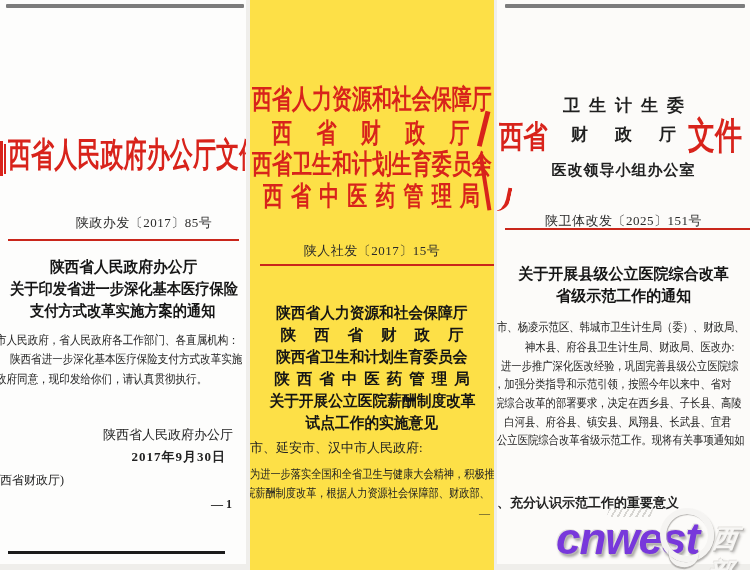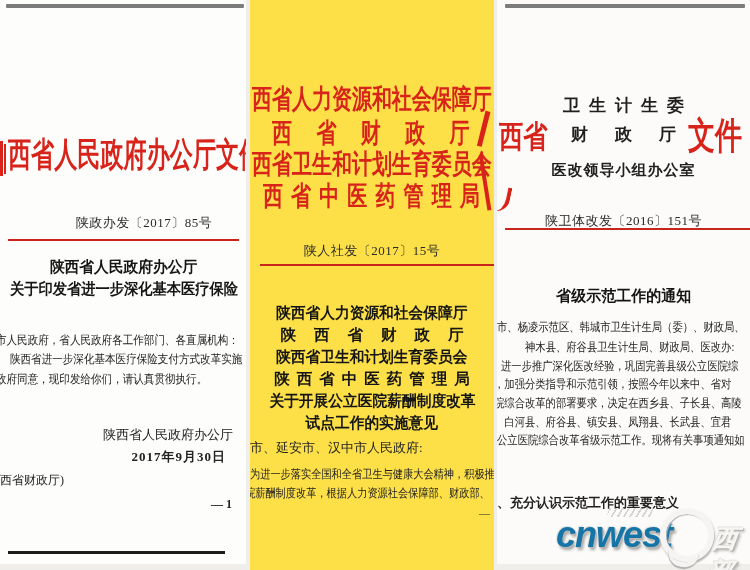--- a/index.html
+++ b/index.html
@@ -35,21 +35,21 @@
     position:absolute; left:556px; top:506px; width:194px; height:62px;
     font-family:"Liberation Sans","DejaVu Sans",sans-serif;
     font-style:italic; font-weight:bold; opacity:.92;
   }
   .wm-ticks{
     position:absolute; left:52px; top:2px; width:44px; height:9px;
     background:repeating-linear-gradient(105deg,#c9c7c4 0 2px,rgba(0,0,0,0) 2px 6px);
     transform:skewX(-18deg); opacity:.8;
   }
   .wm-text{
-    position:absolute; left:0; top:8px; font-size:36px; color:#0369a1;
+    position:absolute; left:0; top:8px; font-size:44px; color:#6d28d9;
     text-shadow:-1px -1px 0 #e3e1de, 1px 1px 0 #b3b1ae, 2px 3px 3px #9c9a97;
     letter-spacing:-1px;
   }
   .wm-circle{
     position:absolute; left:104px; top:2px; width:42px; height:42px;
     border:6px solid #f5f4f2; border-radius:50%;
     box-shadow:1px 2px 2px #a9a7a4, inset 1px 1px 1px #b3b1ae;
   }
   .wm-tail{
     position:absolute; left:112px; top:44px; width:30px; height:12px;
@@ -74,20 +74,21 @@
     <div class="frag" style="left:4px; top:144px; width:2px; height:30px; background:#d8231b;"></div>
 
     <div class="redhead" style="left:8px; top:138px; font-size:34px; transform:scaleX(0.68);">西省人民政府办公厅文件</div>
 
     <div class="docnum" style="top:214px; padding-left:42px; box-sizing:border-box;">陕政办发〔2017〕85号</div>
 
     <div class="redline" style="top:239px; left:8px; width:231px;"></div>
 
     <div class="cline title" style="top:259px;"><span class="squeeze" style="transform:scaleX(0.95);">陕西省人民政府办公厅</span></div>
     <div class="cline title" style="top:281px;"><span class="squeeze" style="transform:scaleX(0.92);">关于印发省进一步深化基本医疗保险</span></div>
+    <div class="cline title" style="top:303px;"><span class="squeeze" style="transform:scaleX(0.92);">支付方式改革实施方案的通知</span></div>
 
     <div class="bodyline" style="top:334px; left:-4px;"><span class="squeeze" style="transform:scaleX(0.88);">市人民政府，省人民政府各工作部门、各直属机构：</span></div>
     <div class="bodyline" style="top:353px; left:10px;"><span class="squeeze" style="transform:scaleX(0.88);">陕西省进一步深化基本医疗保险支付方式改革实施</span></div>
     <div class="bodyline" style="top:373px; left:-4px;"><span class="squeeze" style="transform:scaleX(0.88);">政府同意，现印发给你们，请认真贯彻执行。</span></div>
 
     <div class="bodyline" style="top:428px; right:13px; left:auto; font-size:13px;">陕西省人民政府办公厅</div>
     <div class="bodyline" style="top:450px; right:20px; left:auto; font-size:13px; font-weight:bold; letter-spacing:1px;">2017年9月30日</div>
 
     <div class="bodyline" style="top:474px; left:0;">西省财政厅)</div>
 
@@ -133,24 +134,25 @@
     <div class="redhead" style="left:2px; top:121px; font-size:31px; transform:scaleX(0.78);">西省</div>
 
     <div class="cline" style="top:123px; font-size:17px; font-weight:bold; letter-spacing:27px; padding-left:27px; box-sizing:border-box;">财政厅</div>
 
     <div class="redhead" style="left:191px; top:117px; font-size:37px; transform:scaleX(0.73);">文件</div>
 
     <div class="cline" style="top:161px; font-size:15px; font-weight:bold; letter-spacing:1px;">医改领导小组办公室</div>
 
     <div class="frag" style="left:-5px; top:186px; width:14px; height:26px; border-right:4px solid #d8231b; border-radius:0 0 14px 0; transform:rotate(12deg);"></div>
 
-    <div class="docnum" style="top:212px;">陕卫体改发〔2016〕151号</div>
+    <div class="docnum" style="top:212px;">陕卫体改发〔2025〕151号</div>
 
     <div class="redline" style="top:228px; left:8px; right:0;"></div>
 
+    <div class="cline title" style="top:266px;"><span class="squeeze" style="transform:scaleX(0.97);">关于开展县级公立医院综合改革</span></div>
     <div class="cline title" style="top:288px;"><span class="squeeze" style="transform:scaleX(0.97);">省级示范工作的通知</span></div>
 
     <div class="bodyline" style="top:321px; left:0;"><span class="squeeze" style="transform:scaleX(0.86);">市、杨凌示范区、韩城市卫生计生局（委）、财政局、</span></div>
     <div class="bodyline" style="top:341px; left:0;padding-left:28px;"><span class="squeeze" style="transform:scaleX(0.86);">神木县、府谷县卫生计生局、财政局、医改办:</span></div>
     <div class="bodyline" style="top:360px; left:4px;"><span class="squeeze" style="transform:scaleX(0.86);">进一步推广深化医改经验，巩固完善县级公立医院综</span></div>
     <div class="bodyline" style="top:378px; left:-3px;"><span class="squeeze" style="transform:scaleX(0.86);">，加强分类指导和示范引领，按照今年以来中、省对</span></div>
     <div class="bodyline" style="top:397px; left:-3px;"><span class="squeeze" style="transform:scaleX(0.86);">院综合改革的部署要求，决定在西乡县、子长县、高陵</span></div>
     <div class="bodyline" style="top:416px; left:-3px;"><span class="squeeze" style="transform:scaleX(0.86);">、白河县、府谷县、镇安县、凤翔县、长武县、宜君</span></div>
     <div class="bodyline" style="top:434px; left:0;"><span class="squeeze" style="transform:scaleX(0.86);">公立医院综合改革省级示范工作。现将有关事项通知如</span></div>
 

